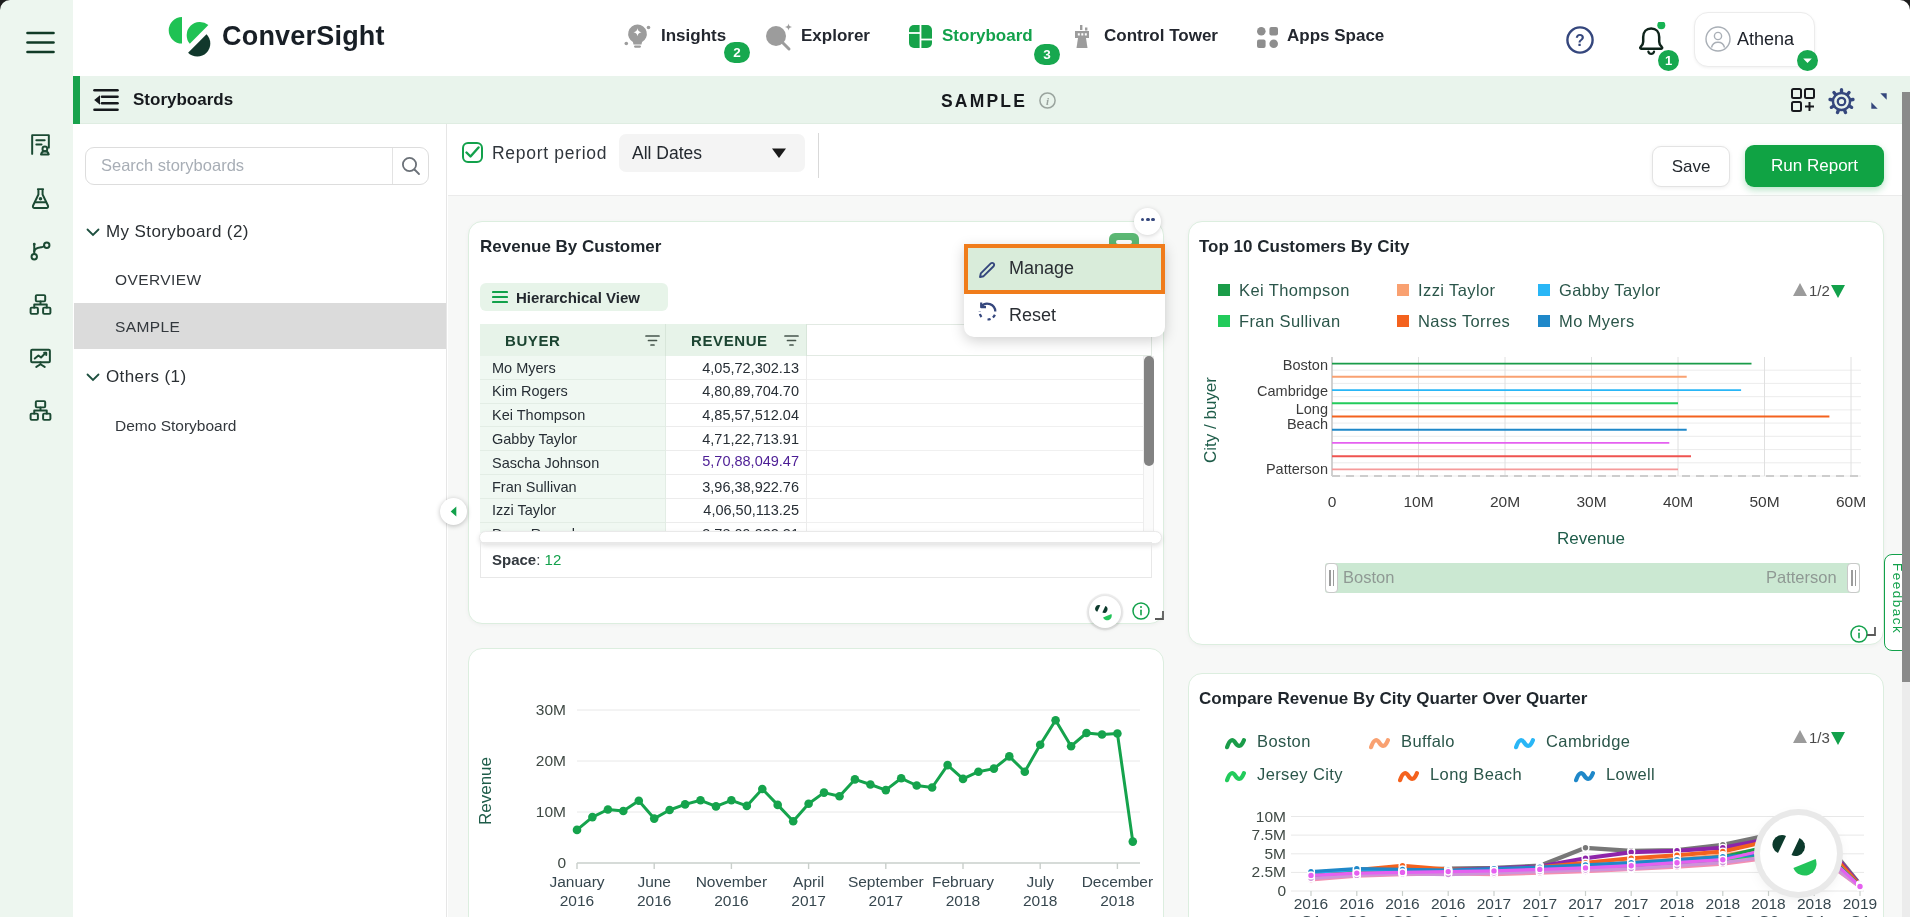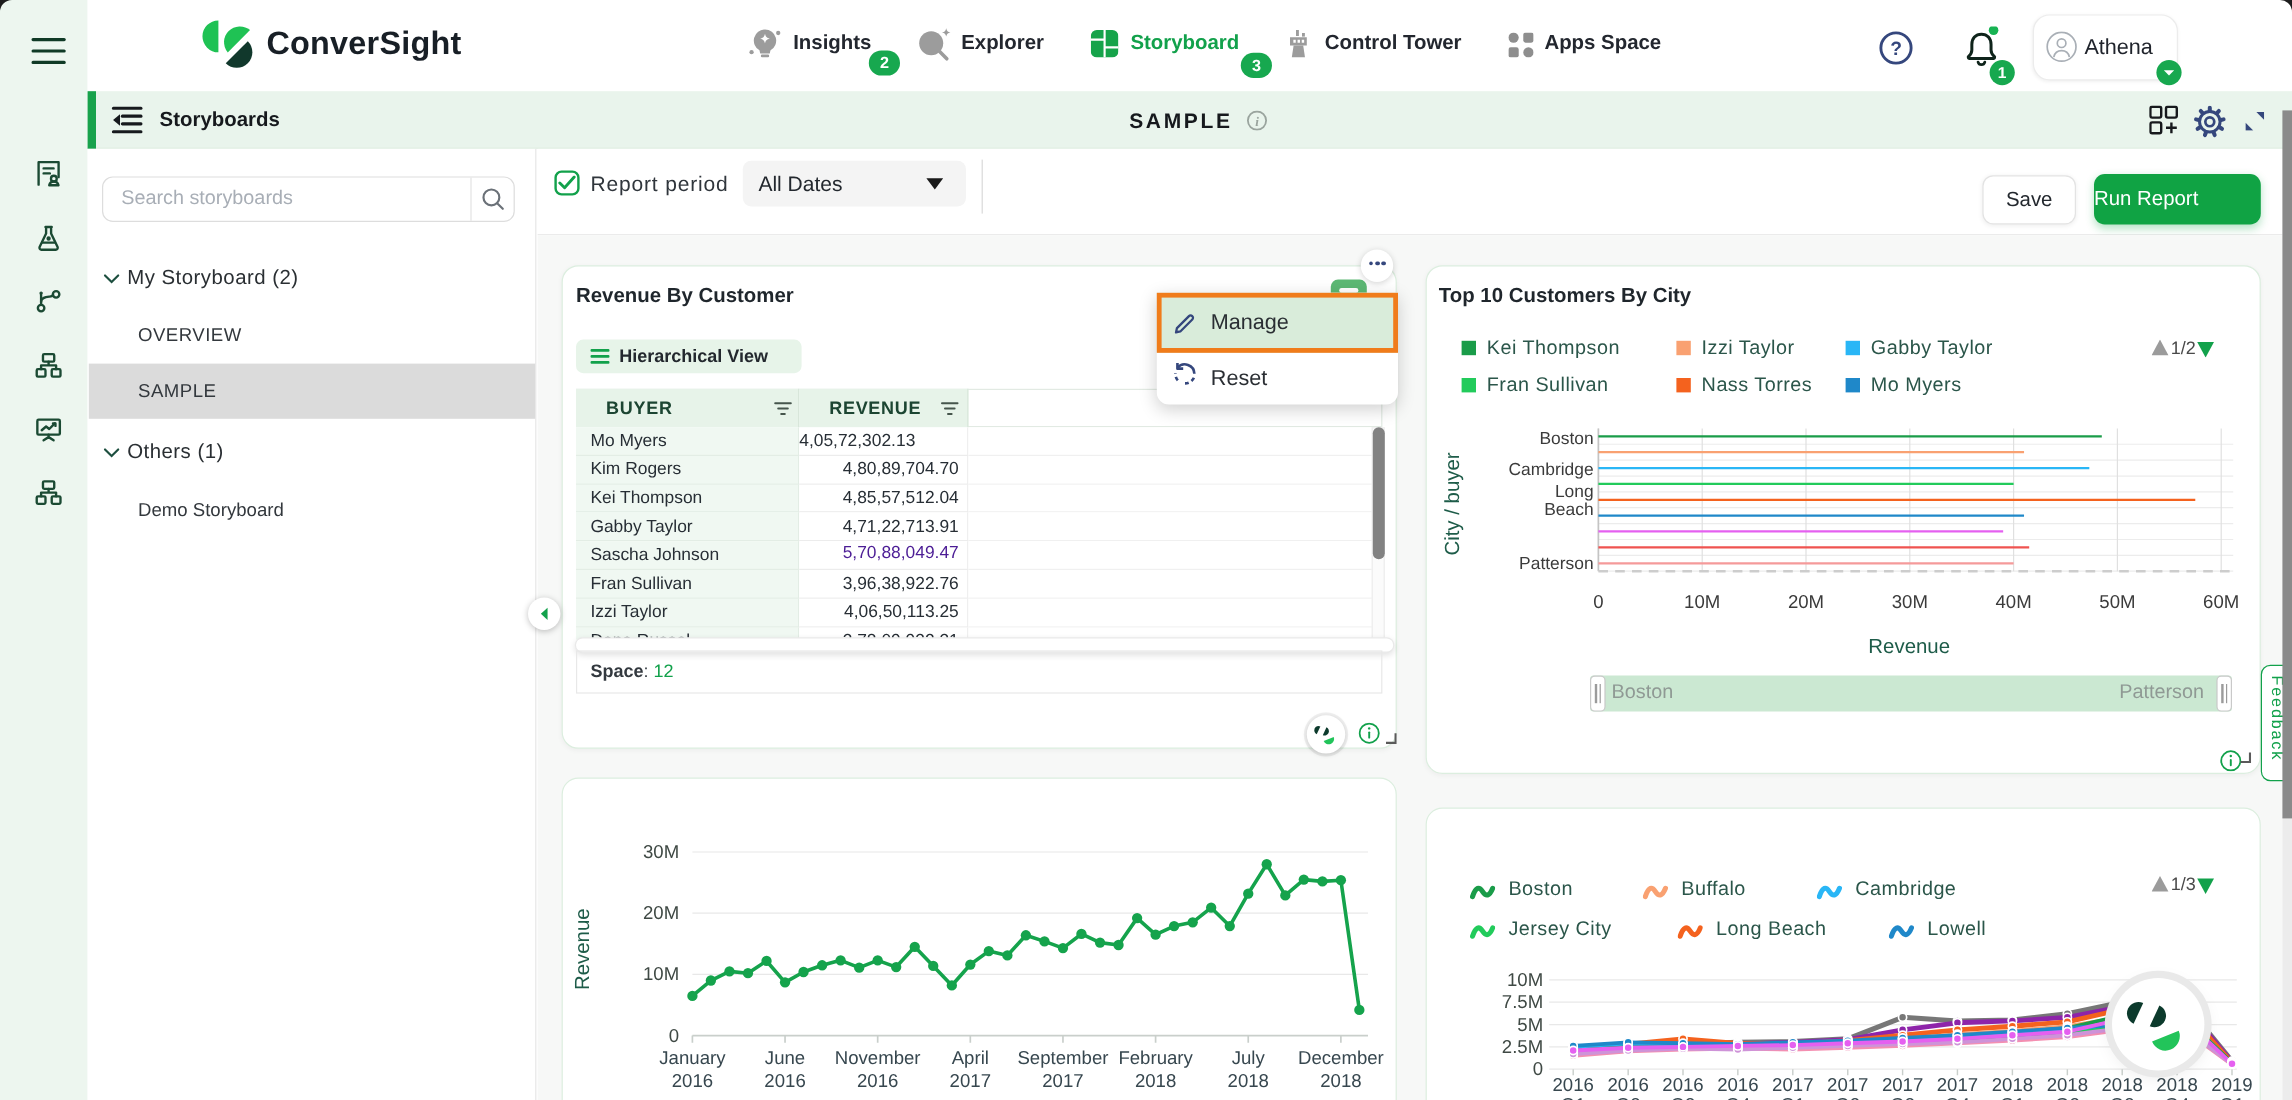--- a/index.html
+++ b/index.html
@@ -194,21 +194,21 @@
       <path d="M1.5 6.5 L5.5 10.5 L13.5 1.5" fill="none" stroke="#12A14B" stroke-width="2.4" stroke-linecap="round" stroke-linejoin="round"></path>
     </svg>
 <div class="a" style="left:492px;top:143px;font-size:17.5px;letter-spacing:0.7px;color:#30363C">Report period</div>
 <div class="a" style="left:619px;top:134px;width:186px;height:38px;background:#F4F4F4;border-radius:7px"></div>
 <div class="a" style="left:632px;top:143px;font-size:17.5px;color:#23282E">All Dates</div>
 <svg class="a" style="left:771px;top:147px" width="16" height="12" viewBox="0 0 16 12">
       <path d="M1 1.5 h14 L8 11 Z" fill="#1A1A1A"></path>
     </svg>
 <div class="a" style="left:818px;top:133px;width:1px;height:45px;background:#D9D9D9"></div>
 <div class="a" style="left:1652px;top:146px;width:78px;height:41px;background:#fff;border:1px solid #E3E3E3;border-radius:9px;box-shadow:0 1px 4px rgba(0,0,0,0.07);font-size:17px;color:#23282E;text-align:center;line-height:40px">Save</div>
-<div class="a" style="left:1745px;top:145px;width:139px;height:42px;background:#10A344;border-radius:9px;box-shadow:0 3px 7px rgba(16,163,68,0.3);font-size:17px;color:#fff;text-align:left;line-height:42px">Run Report</div>
+<div class="a" style="left:1745px;top:145px;width:139px;height:42px;background:#10A344;border-radius:9px;box-shadow:0 3px 7px rgba(16,163,68,0.3);font-size:17px;color:#fff;text-align:center;line-height:42px">Run Report</div>
 <div class="a" style="left:448px;top:196px;width:1454px;height:721px;background:#F7F8F7"></div>
 <div class="a" style="left:468px;top:221px;width:696px;height:403px;background:#fff;border:1px solid #DCEEDF;border-radius:14px;box-shadow:0 1px 4px rgba(0,0,0,0.04)"></div>
 <div class="a" style="left:480px;top:237px;font-size:17px;font-weight:700;color:#1F262C">Revenue By Customer</div>
 <div class="a" style="left:480px;top:283px;width:188px;height:28px;background:#E7F4E9;border-radius:6px"></div>
 <svg class="a" style="left:492px;top:290px" width="16" height="14" viewBox="0 0 16 14">
       <g stroke="#12A14B" stroke-width="2.2" stroke-linecap="round">
         <line x1="1" y1="2" x2="15" y2="2"></line>
         <line x1="1" y1="7" x2="15" y2="7"></line>
         <line x1="1" y1="12" x2="15" y2="12"></line>
       </g>
@@ -233,21 +233,21 @@
         <line x1="1" y1="2" x2="14" y2="2"></line>
         <line x1="3.5" y1="6.5" x2="11.5" y2="6.5"></line>
         <line x1="6" y1="11" x2="9" y2="11"></line>
       </g>
     </svg>
 <div class="a" style="left:480px;top:356px;width:672px;height:177px;overflow:hidden">
 <div class="a" style="left:0px;top:0.0px;width:186px;height:23.8px;background:#F0F8F2;border-bottom:1px solid #E3EDE5;border-right:1px solid #E3EDE5"></div>
 <div class="a" style="left:186px;top:0.0px;width:141px;height:23.8px;background:#fff;border-bottom:1px solid #ECECEC;border-right:1px solid #ECECEC"></div>
 <div class="a" style="left:327px;top:0.0px;width:345px;height:23.8px;background:#fff;border-bottom:1px solid #F0F0F0"></div>
 <div class="a" style="left:12px;top:3.5px;font-size:14.5px;color:#272E35">Mo Myers</div>
-<div class="a" style="left:186px;top:3.5px;width:133px;font-size:14.5px;color:#272E35;text-align:left">4,05,72,302.13</div>
+<div class="a" style="left:186px;top:3.5px;width:133px;font-size:14.5px;color:#272E35;text-align:right">4,05,72,302.13</div>
 <div class="a" style="left:0px;top:23.8px;width:186px;height:23.8px;background:#F0F8F2;border-bottom:1px solid #E3EDE5;border-right:1px solid #E3EDE5"></div>
 <div class="a" style="left:186px;top:23.8px;width:141px;height:23.8px;background:#fff;border-bottom:1px solid #ECECEC;border-right:1px solid #ECECEC"></div>
 <div class="a" style="left:327px;top:23.8px;width:345px;height:23.8px;background:#fff;border-bottom:1px solid #F0F0F0"></div>
 <div class="a" style="left:12px;top:27.3px;font-size:14.5px;color:#272E35">Kim Rogers</div>
 <div class="a" style="left:186px;top:27.3px;width:133px;font-size:14.5px;color:#272E35;text-align:right">4,80,89,704.70</div>
 <div class="a" style="left:0px;top:47.6px;width:186px;height:23.8px;background:#F0F8F2;border-bottom:1px solid #E3EDE5;border-right:1px solid #E3EDE5"></div>
 <div class="a" style="left:186px;top:47.6px;width:141px;height:23.8px;background:#fff;border-bottom:1px solid #ECECEC;border-right:1px solid #ECECEC"></div>
 <div class="a" style="left:327px;top:47.6px;width:345px;height:23.8px;background:#fff;border-bottom:1px solid #F0F0F0"></div>
 <div class="a" style="left:12px;top:51.1px;font-size:14.5px;color:#272E35">Kei Thompson</div>
 <div class="a" style="left:186px;top:51.1px;width:133px;font-size:14.5px;color:#272E35;text-align:right">4,85,57,512.04</div>
@@ -468,20 +468,21 @@
       <circle cx="1040.2" cy="744.7" r="4.3" fill="#15A34C"></circle>
       <circle cx="1055.6" cy="720.2" r="4.3" fill="#15A34C"></circle>
       <circle cx="1071.1" cy="746.2" r="4.3" fill="#15A34C"></circle>
       <circle cx="1086.5" cy="733.0" r="4.3" fill="#15A34C"></circle>
       <circle cx="1102.0" cy="734.5" r="4.3" fill="#15A34C"></circle>
       <circle cx="1117.4" cy="733.5" r="4.3" fill="#15A34C"></circle>
       <circle cx="1132.8" cy="841.6" r="4.3" fill="#15A34C"></circle>
       <text x="491" y="791" font-size="17" fill="#1E5C49" text-anchor="middle" transform="rotate(-90 491 791)">Revenue</text>
     </svg>
 <div class="a" style="left:1188px;top:673px;width:696px;height:275px;background:#fff;border:1px solid #DCEEDF;border-radius:14px 14px 0 0"></div>
+<div class="a" style="left:1199px;top:689px;font-size:17px;font-weight:700;color:#1F262C">Compare Revenue By City Quarter Over Quarter</div>
 <svg class="a" style="left:1225px;top:736px" width="21" height="14" viewBox="0 0 14 10">
       <path d="M1 8 C3 2 5 2 7 5 C9 8 11 8 13 3" fill="none" stroke="#1A9C49" stroke-width="3" stroke-linecap="round"></path>
     </svg>
 <div class="a" style="left:1257px;top:732px;font-size:16.5px;letter-spacing:0.4px;color:#2B564A">Boston</div>
 <svg class="a" style="left:1369px;top:736px" width="21" height="14" viewBox="0 0 14 10">
       <path d="M1 8 C3 2 5 2 7 5 C9 8 11 8 13 3" fill="none" stroke="#F9A171" stroke-width="3" stroke-linecap="round"></path>
     </svg>
 <div class="a" style="left:1401px;top:732px;font-size:16.5px;letter-spacing:0.4px;color:#2B564A">Buffalo</div>
 <svg class="a" style="left:1514px;top:736px" width="21" height="14" viewBox="0 0 14 10">
       <path d="M1 8 C3 2 5 2 7 5 C9 8 11 8 13 3" fill="none" stroke="#29B6F6" stroke-width="3" stroke-linecap="round"></path>

